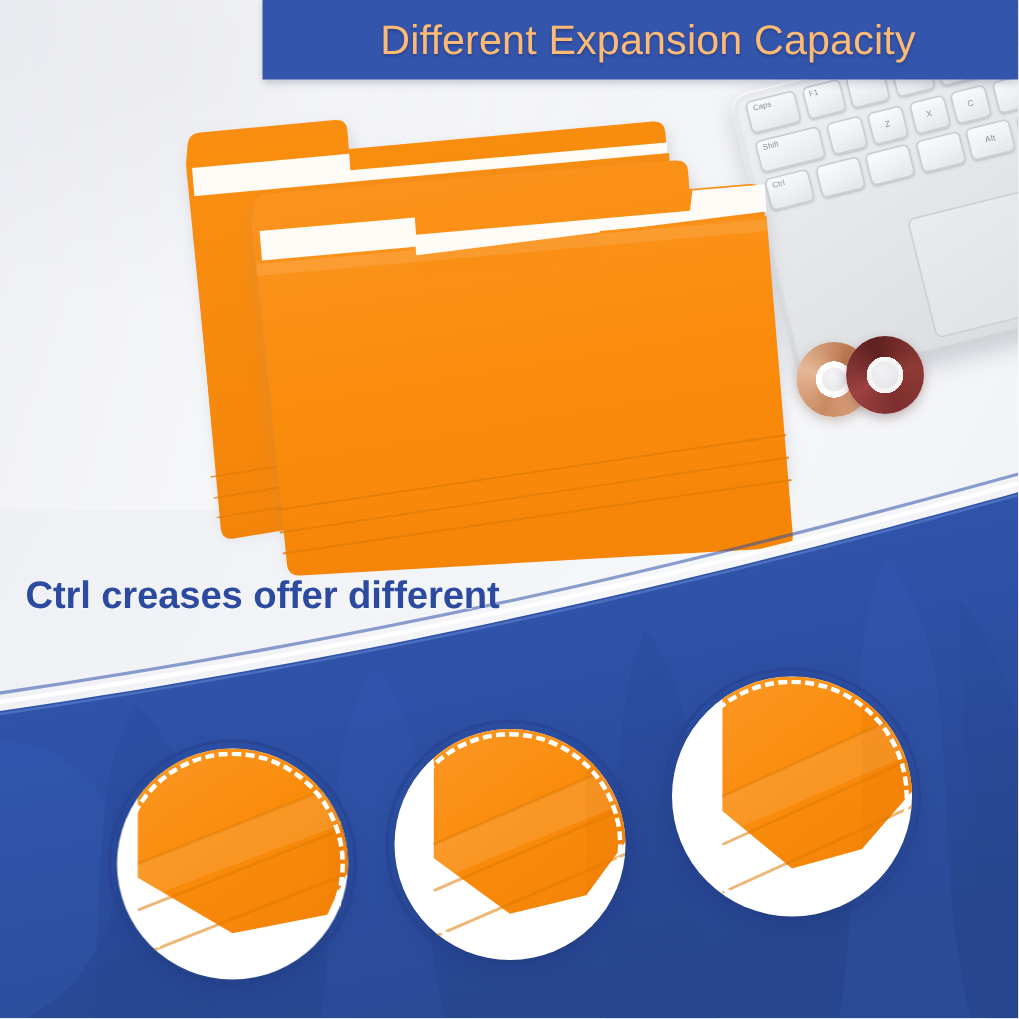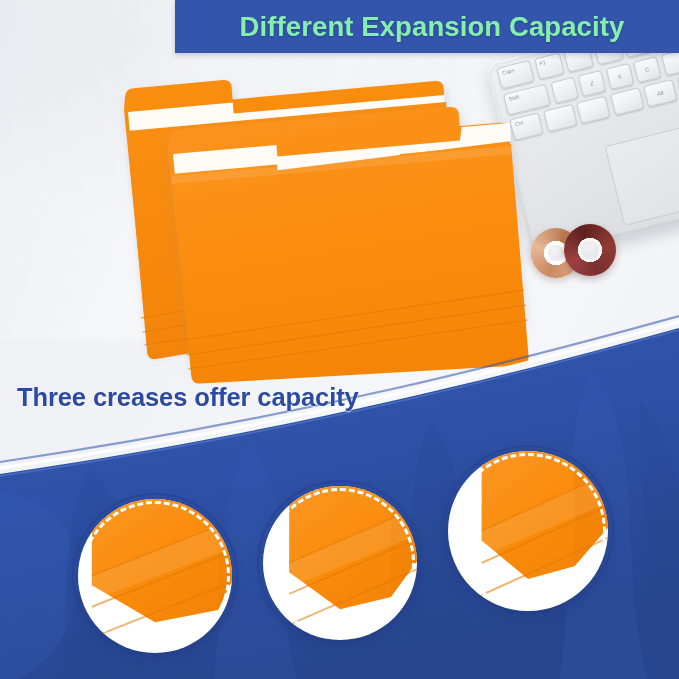--- a/index.html
+++ b/index.html
@@ -25,21 +25,21 @@
 
   
   .banner{
     position:absolute;left:175px;top:0;width:504px;height:53px;
     background:#3455ac;
     box-shadow:0 2px 5px rgba(30,40,80,.22);
     display:flex;align-items:center;justify-content:center;
     z-index:40;
   }
   .banner-title{
-    color:#86efac;font-size:27.5px;font-weight:700;letter-spacing:.1px;
+    color:#fdba74;font-size:27.5px;font-weight:400;letter-spacing:.1px;
     white-space:nowrap;line-height:1;
     padding-left:10px;
     text-shadow:0 1px 2px rgba(20,32,74,.35);
   }
 
   
   .laptop{
     position:absolute;left:498px;top:44px;width:260px;height:208px;
     transform:rotate(-14deg);transform-origin:30% 30%;
     z-index:12;
@@ -311,21 +311,21 @@
         <path d="M430,420 C480,480 450,580 480,690 L400,700 C420,590 400,490 430,420 Z" fill="#27468f" opacity=".38"></path>
         <path d="M590,372 C650,440 615,560 650,690 L556,700 C580,580 556,450 590,372 Z" fill="#3a61bd" opacity=".34"></path>
         <path d="M640,400 C700,470 680,580 700,700 L660,700 C650,580 640,470 640,400 Z" fill="#27468f" opacity=".30"></path>
       </g>
 
       <path d="M679,330 C520,374 300,432 0,476" fill="none" stroke="#6f90d8" stroke-width="1.6" opacity=".45"></path>
     </svg>
   </div>
 
   <div class="headline">
-    <span>Three creases offer capacity</span>
+    <span>Ctrl creases offer different</span>
   </div>
 
   <div id="circles">
       <div class="circle-ring" style="left: 72px; top: 493px; width: 166px; height: 166px;"></div>
       <div class="circle" style="left: 78px; top: 499px; width: 154px; height: 154px;"><svg width="154" height="154" viewBox="0 0 154 154">
           <defs>
             <linearGradient id="gg0" x1="0" y1="0" x2="0.8" y2="1">
               <stop offset="0%" stop-color="#fb9826"></stop>
               <stop offset="52%" stop-color="#fa8c0c"></stop>
               <stop offset="100%" stop-color="#f28307"></stop>

